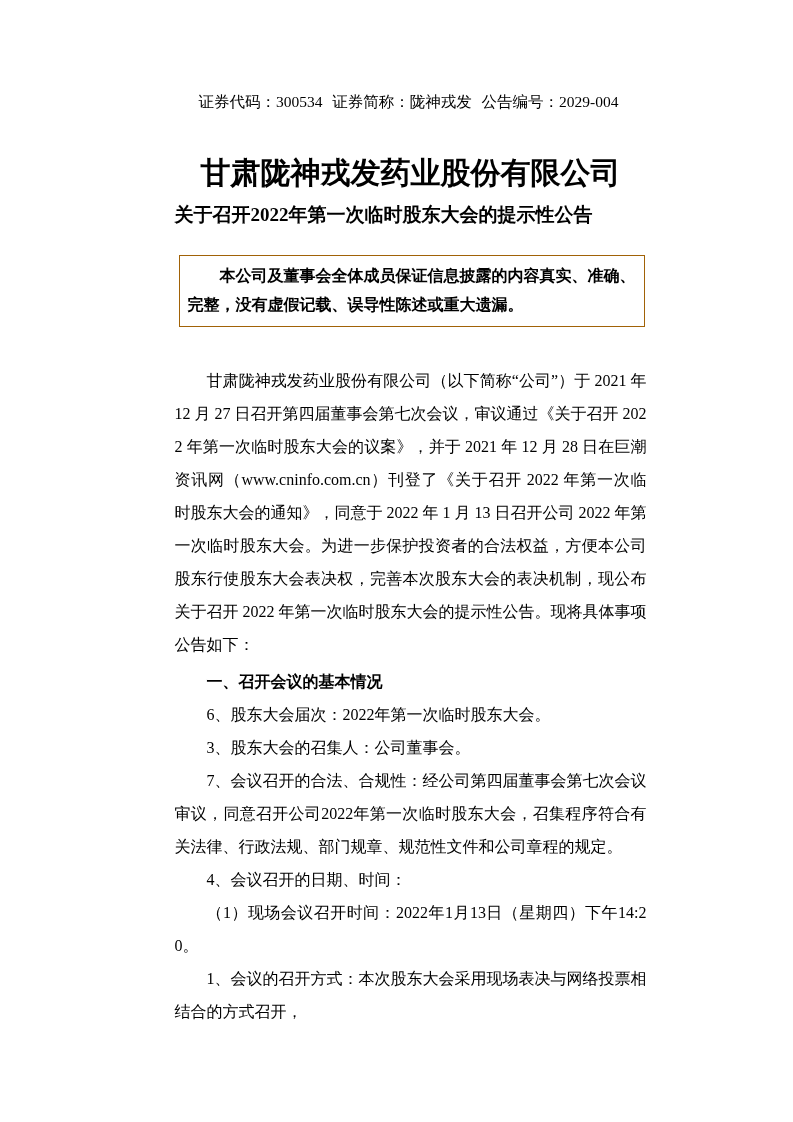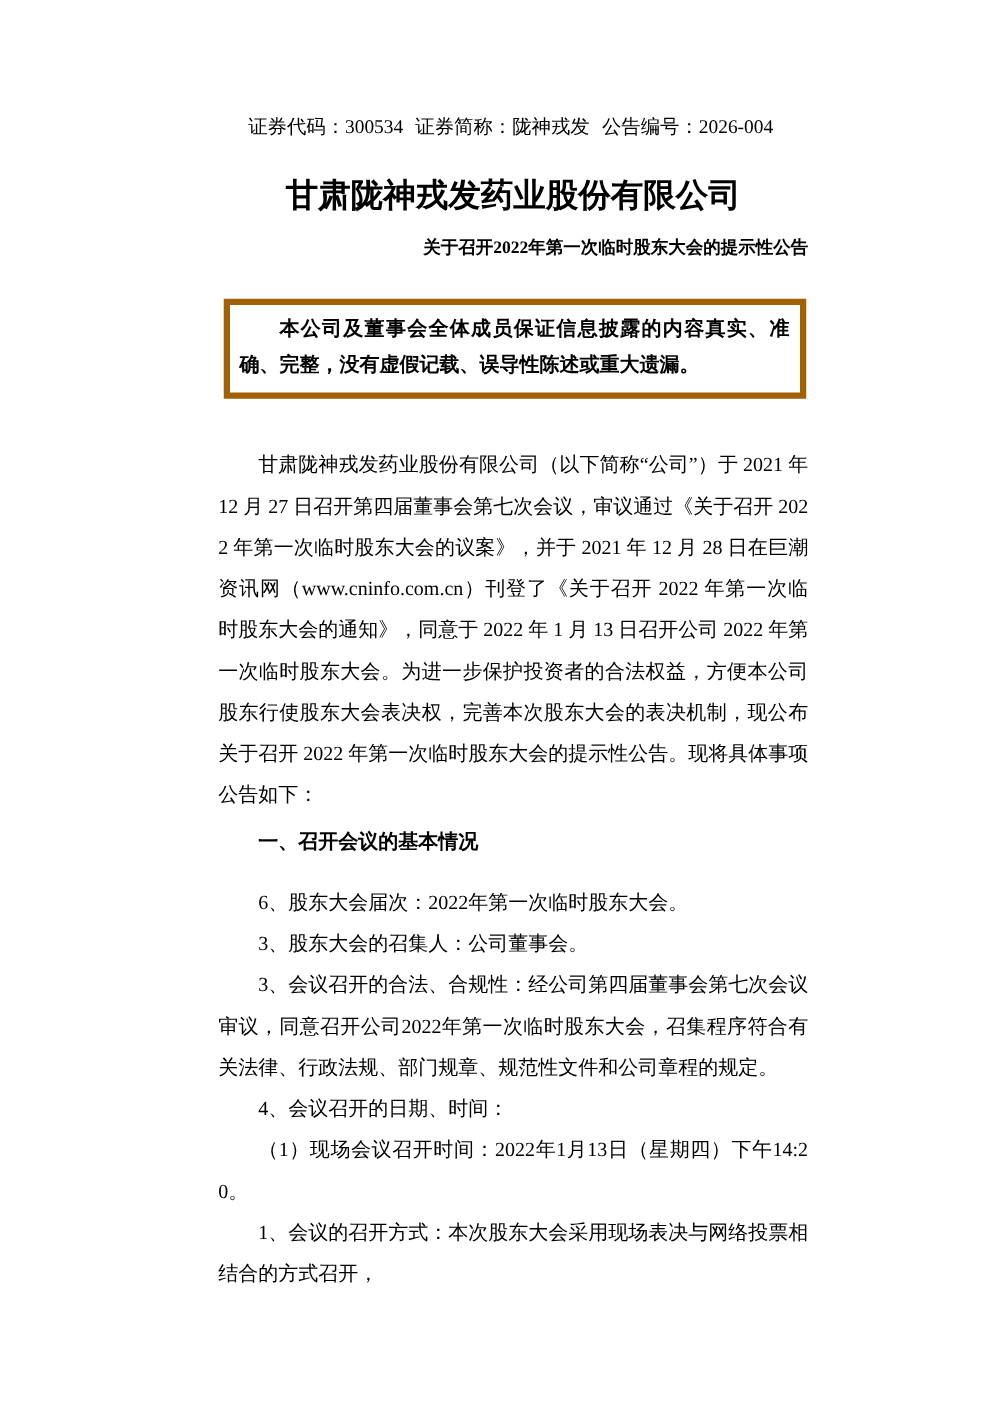--- a/index.html
+++ b/index.html
@@ -23,36 +23,36 @@
   }
   .doc-header {
     display: flex;
     justify-content: space-between;
     padding: 0 28px 0 24px;
     font-size: 15.5px;
     line-height: 20px;
     white-space: nowrap;
   }
   .doc-title {
-    margin: 30px 0 0 0;
-    font-size: 26px;
+    margin: 46px 0 0 0;
+    font-size: 30px;
     line-height: 30px;
     font-weight: bold;
     text-align: center;
   }
   .doc-subtitle {
     margin: 12px 0 12px 0;
-    font-size: 14px;
+    font-size: 19px;
     line-height: 30px;
     font-weight: bold;
-    text-align: right;
+    text-align: left;
   }
   .disclaimer-box {
     margin: 25px 2px 0 4px;
-    border: 5px solid #a16207;
+    border: 1px solid #a16207;
   }
   .disclaimer-box p {
     margin: 0;
     padding: 5px 8px 7px 8px;
     font-size: 16px;
     font-weight: bold;
     line-height: 29px;
     text-indent: 2em;
     text-align: justify;
   }
@@ -63,47 +63,47 @@
     margin: 0;
     font-size: 16px;
     line-height: 33px;
     text-align: justify;
     text-indent: 2em;
     word-break: break-all;
   }
   .para.intro { margin-bottom: 4px; }
   .para.heading {
     font-weight: bold;
-    margin-bottom: 16px;
+    margin-bottom: 0;
   }
 </style>
 </head>
 <body>
 
 <div class="page">
   <div class="content">
 
     <div class="doc-header">
       <span>证券代码：300534</span>
       <span>证券简称：陇神戎发</span>
-      <span>公告编号：2026-004</span>
+      <span>公告编号：2029-004</span>
     </div>
 
     <h1 class="doc-title">甘肃陇神戎发药业股份有限公司</h1>
     <h2 class="doc-subtitle">关于召开2022年第一次临时股东大会的提示性公告</h2>
 
     <div class="disclaimer-box">
       <p>本公司及董事会全体成员保证信息披露的内容真实、准确、完整，没有虚假记载、误导性陈述或重大遗漏。</p>
     </div>
 
     <div class="body-text">
       <p class="para intro">甘肃陇神戎发药业股份有限公司（以下简称“公司”）于 2021 年 12 月 27 日召开第四届董事会第七次会议，审议通过《关于召开 2022 年第一次临时股东大会的议案》，并于 2021 年 12 月 28 日在巨潮资讯网（www.cninfo.com.cn）刊登了《关于召开 2022 年第一次临时股东大会的通知》，同意于 2022 年 1 月 13 日召开公司 2022 年第一次临时股东大会。为进一步保护投资者的合法权益，方便本公司股东行使股东大会表决权，完善本次股东大会的表决机制，现公布关于召开 2022 年第一次临时股东大会的提示性公告。现将具体事项公告如下：</p>
       <p class="para heading">一、召开会议的基本情况</p>
       <p class="para">6、股东大会届次：2022年第一次临时股东大会。</p>
       <p class="para">3、股东大会的召集人：公司董事会。</p>
-      <p class="para">3、会议召开的合法、合规性：经公司第四届董事会第七次会议审议，同意召开公司2022年第一次临时股东大会，召集程序符合有关法律、行政法规、部门规章、规范性文件和公司章程的规定。</p>
+      <p class="para">7、会议召开的合法、合规性：经公司第四届董事会第七次会议审议，同意召开公司2022年第一次临时股东大会，召集程序符合有关法律、行政法规、部门规章、规范性文件和公司章程的规定。</p>
       <p class="para">4、会议召开的日期、时间：</p>
       <p class="para">（1）现场会议召开时间：2022年1月13日（星期四）下午14:20。</p>
       <p class="para">1、会议的召开方式：本次股东大会采用现场表决与网络投票相结合的方式召开，</p>
     </div>
 
   </div>
 </div>
 
 </body></html>

